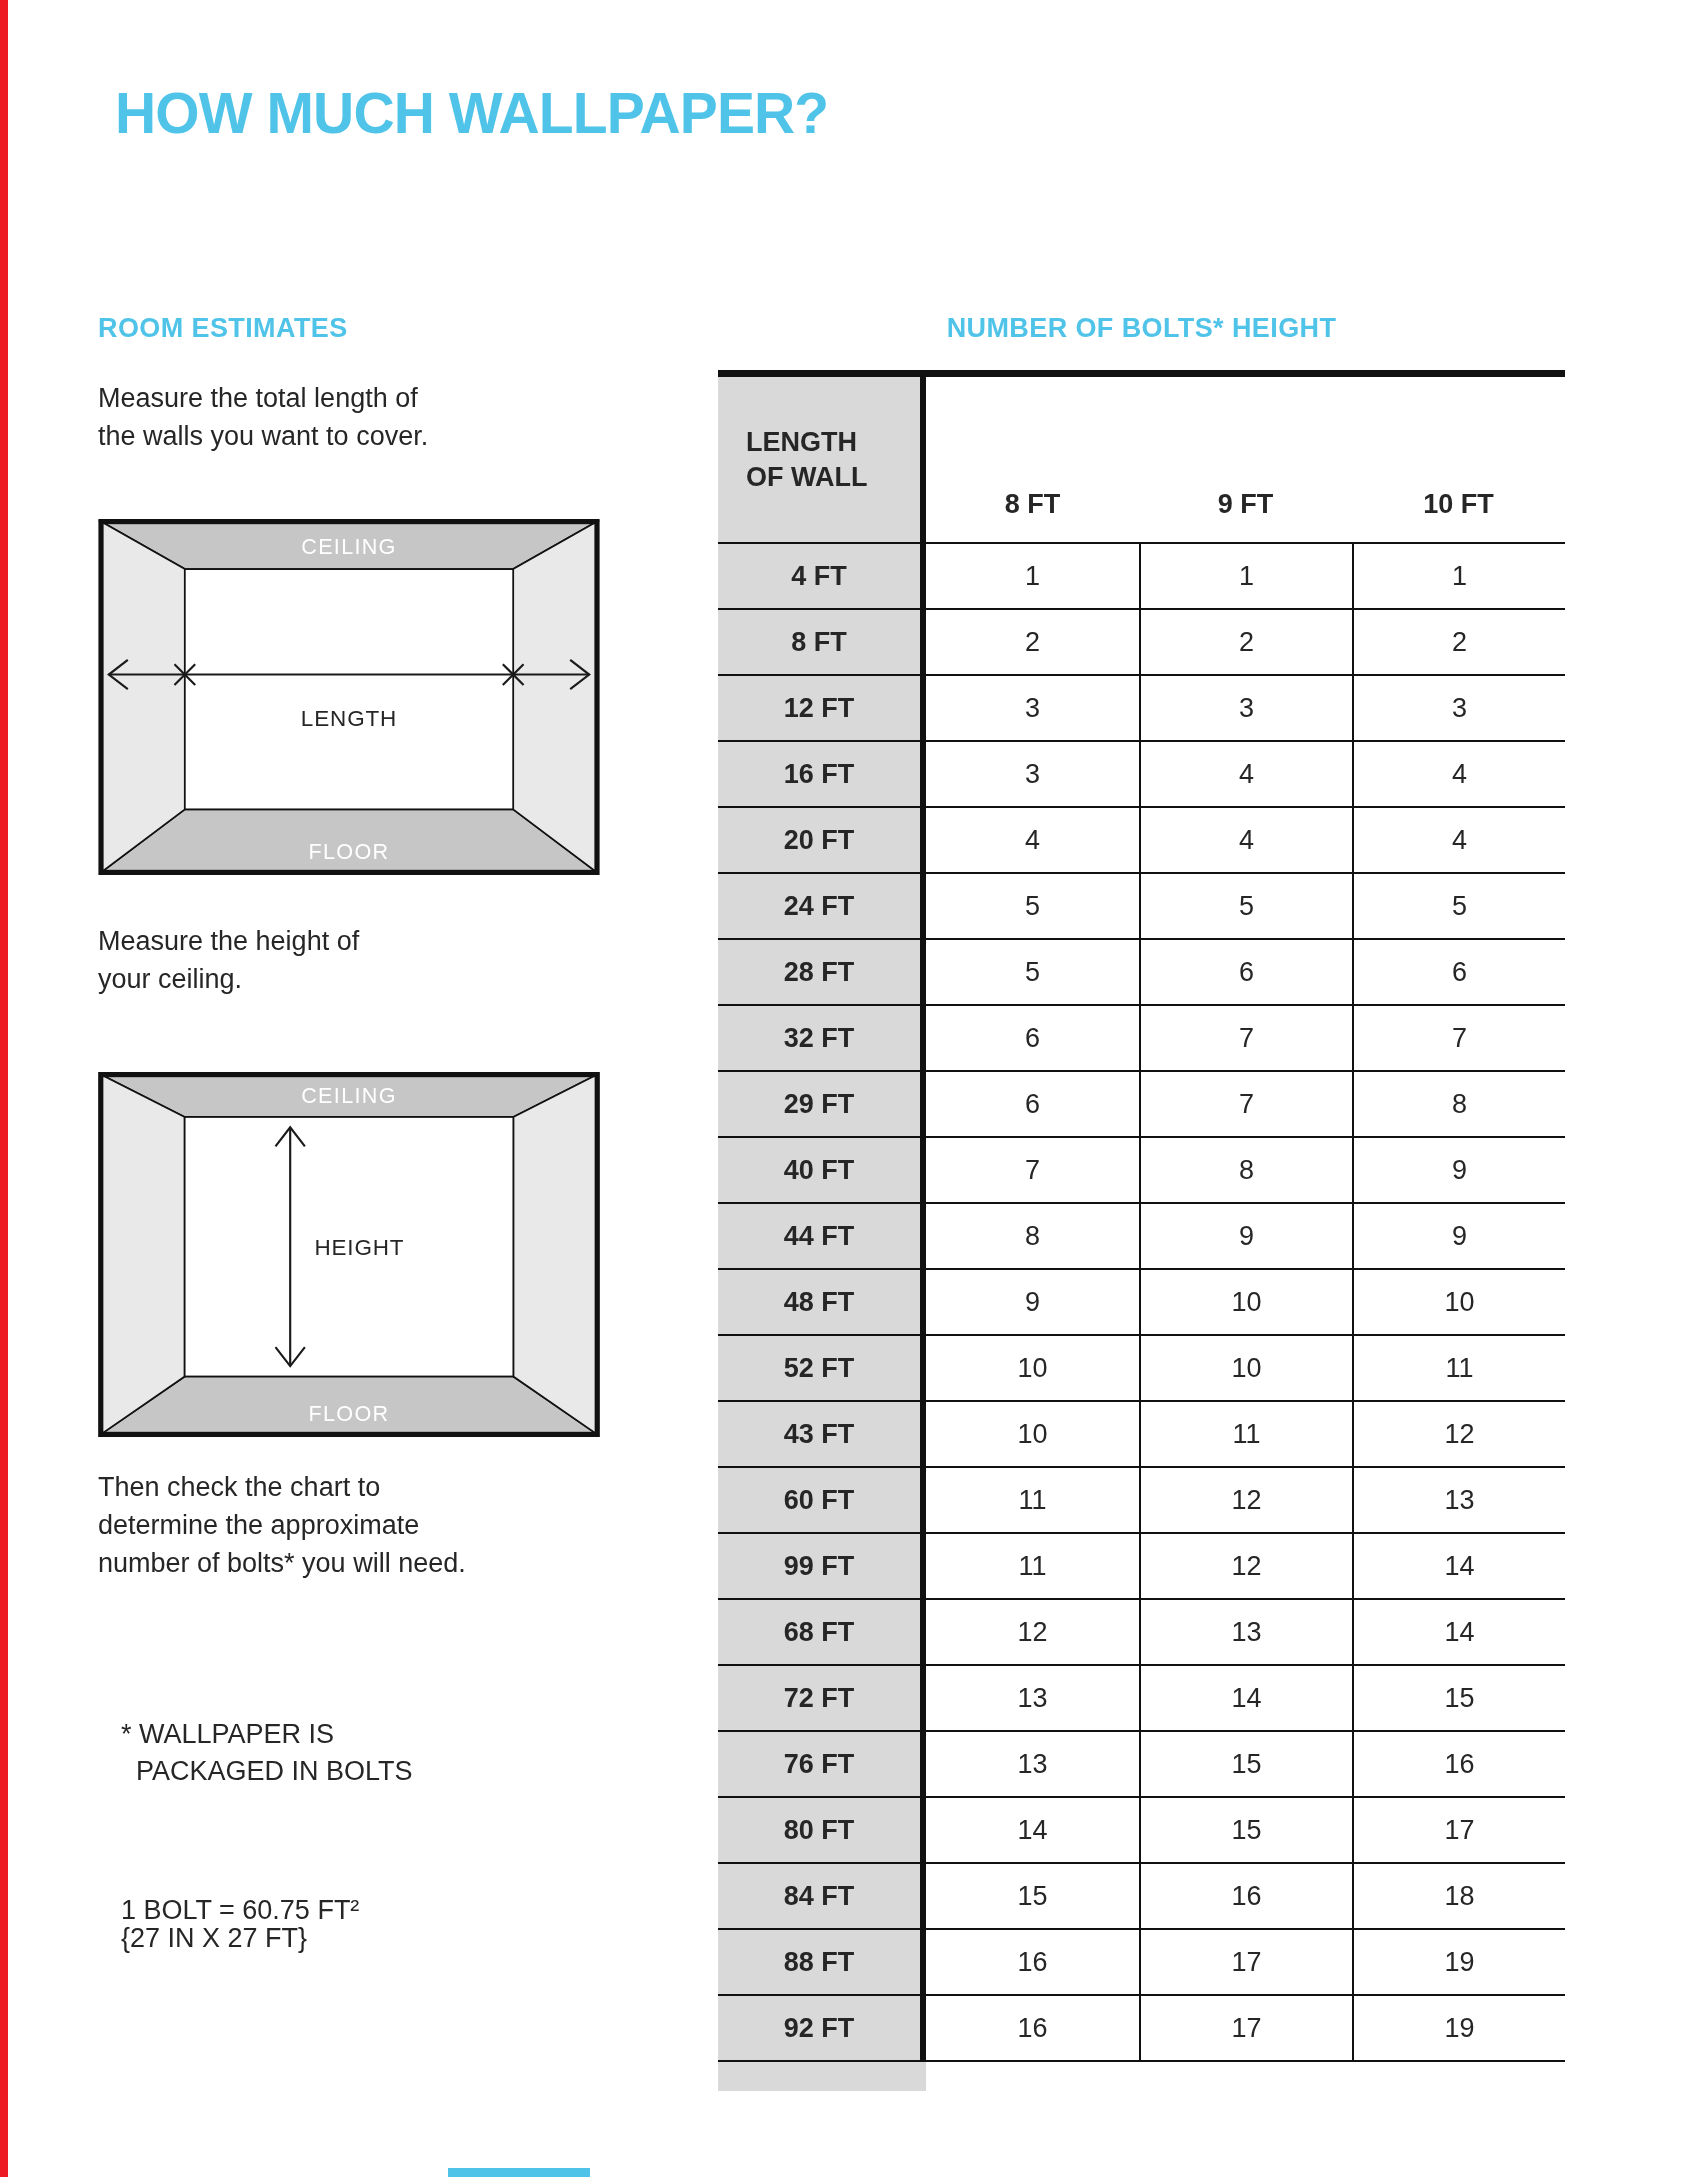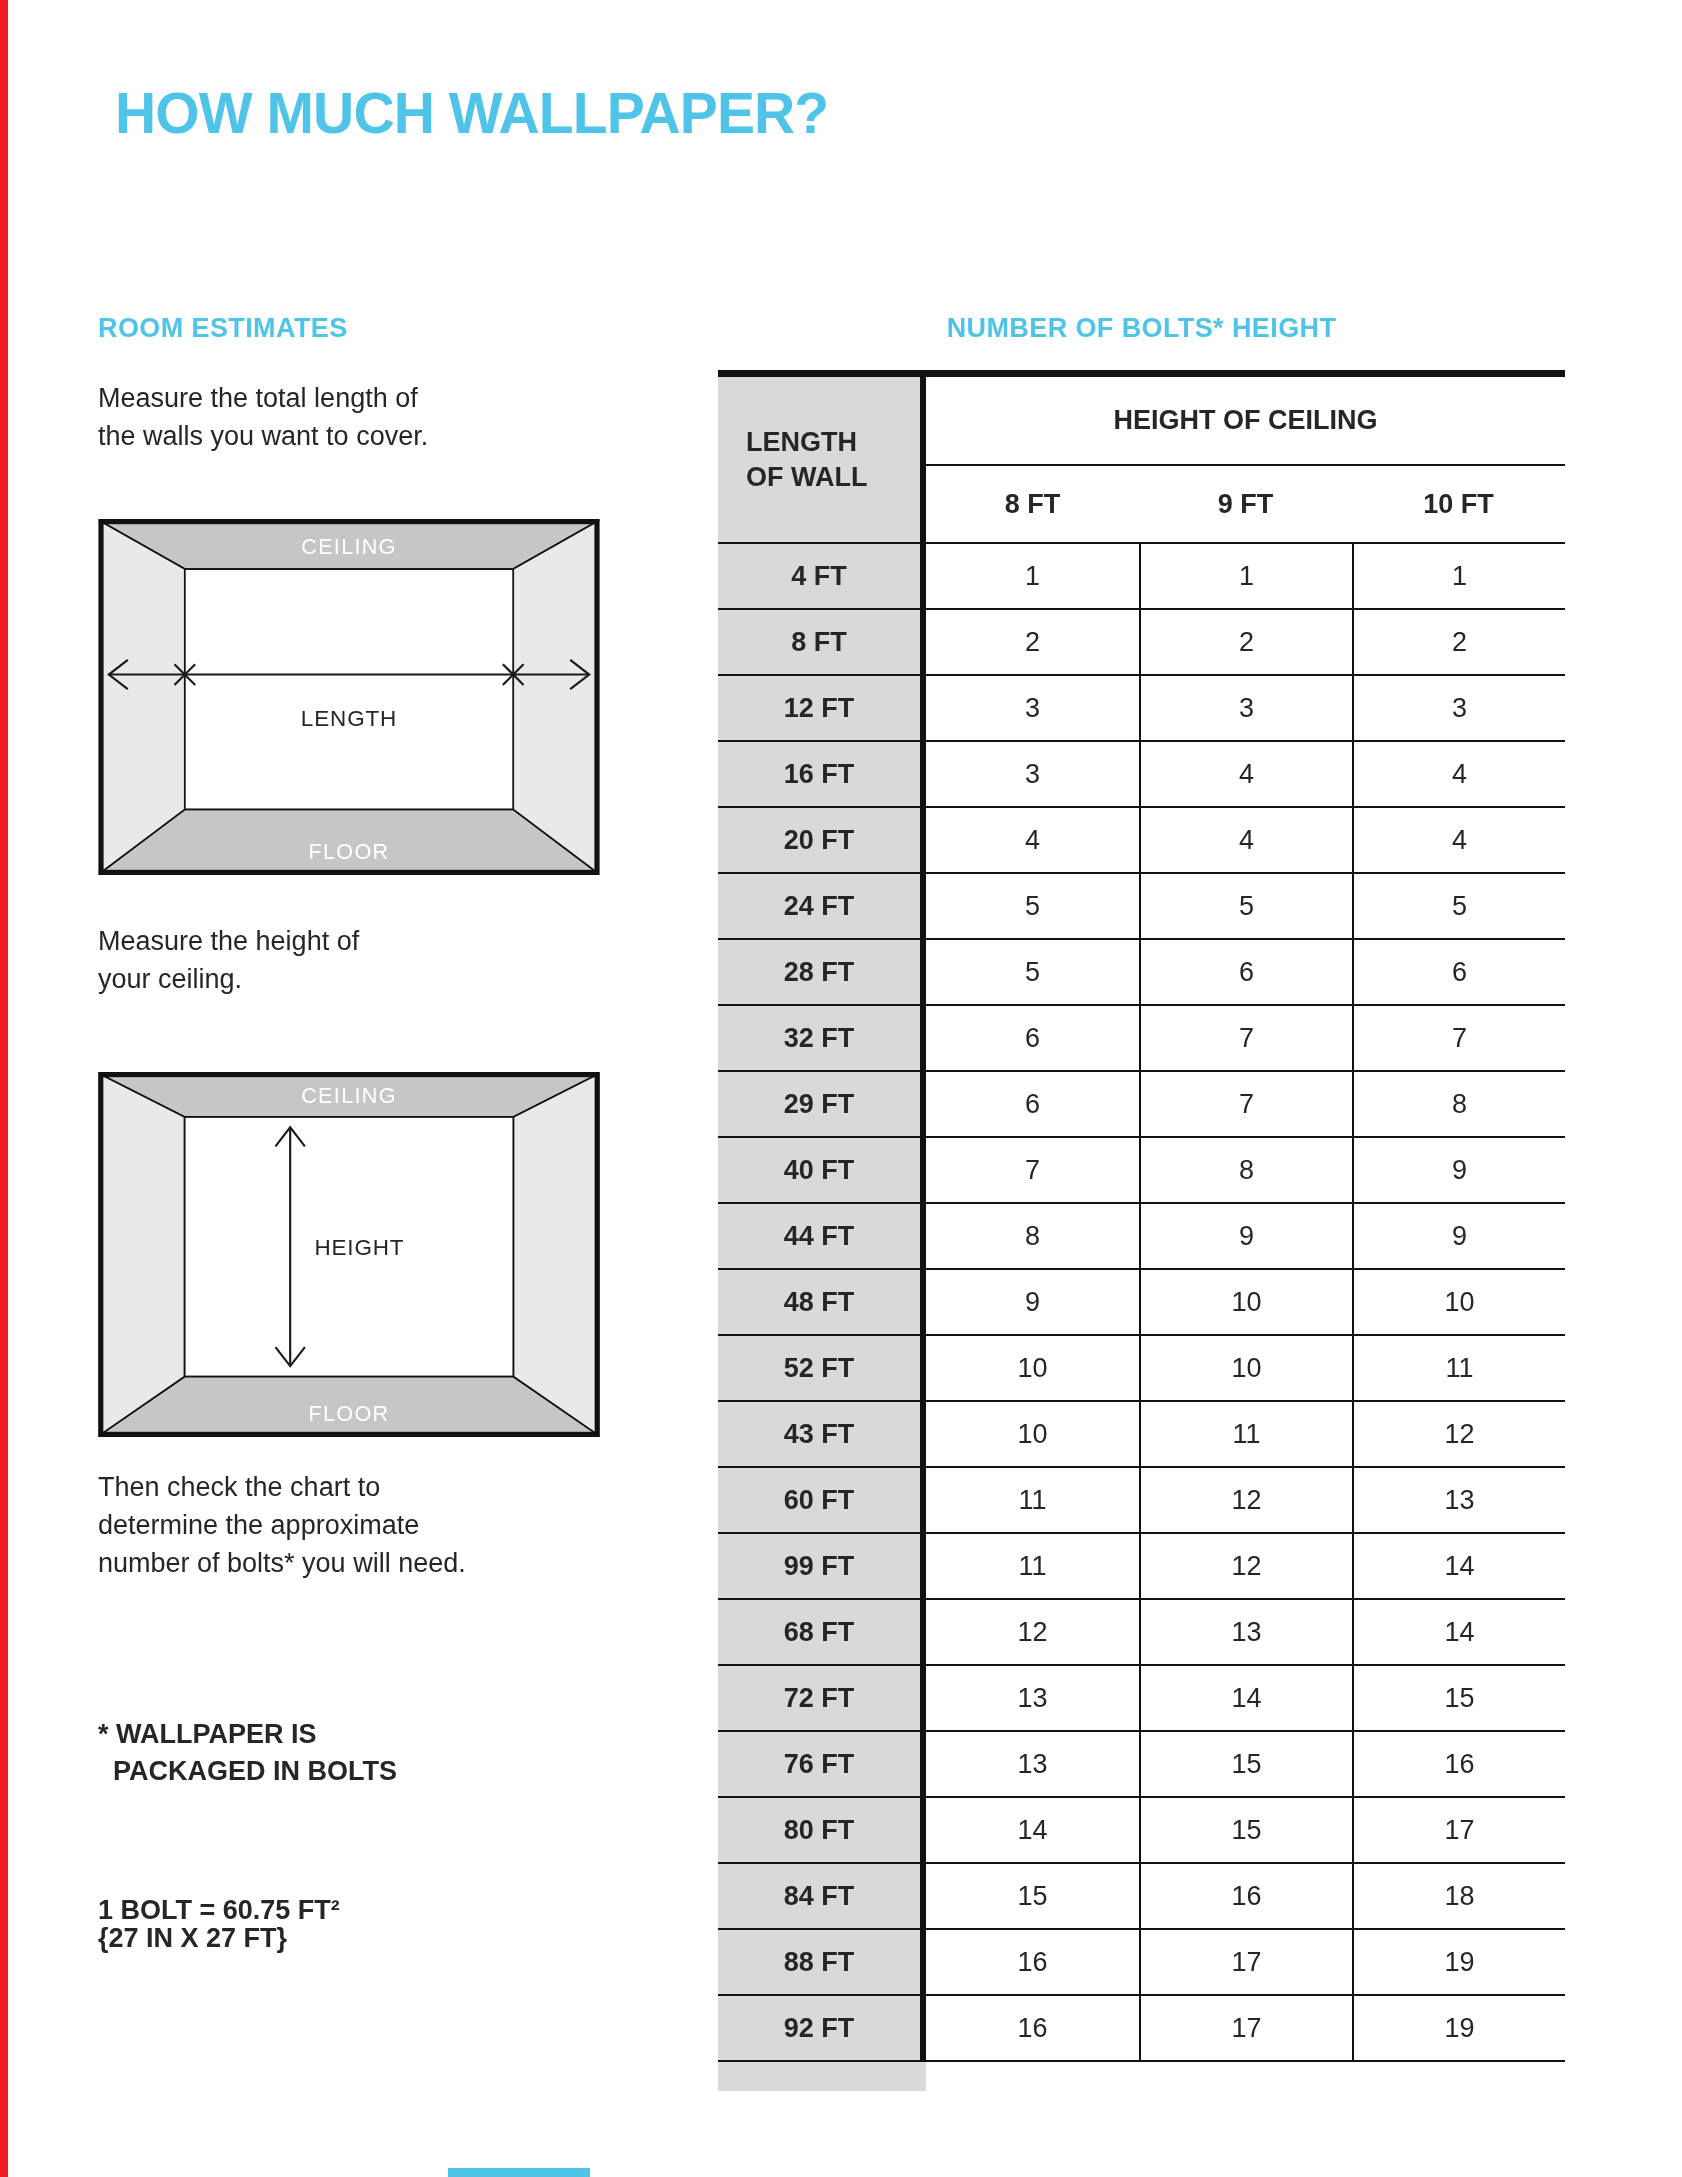--- a/index.html
+++ b/index.html
@@ -49,21 +49,21 @@
   .sec-head.table-col { left: 718px; width: 847px; text-align: center; }
   .para {
     position: absolute;
     left: 98px;
     width: 519px;
     font-size: 27px;
     line-height: 38px;
     white-space: pre-wrap;
     color: var(--text);
   }
-  .para.bold { font-weight: bold; }
+  .para.bold { font-weight: normal; margin-left: 23px; }
   .p1 { top: 379px; }
   .p2 { top: 922px; }
   .p3 { top: 1468px; }
   .footnote { top: 1716px; line-height: 37px; }
   .boltspec { top: 1896px; line-height: 28px; }
   .diagram {
     position: absolute;
     left: 98px;
     width: 502px;
   }
@@ -212,21 +212,20 @@
 
   <div class="para bold footnote">* WALLPAPER IS
   PACKAGED IN BOLTS</div>
 
   <div class="para bold boltspec">1 BOLT = 60.75 FT²
 {27 IN X 27 FT}</div>
 
   <div class="btable" id="bolts-table">
     <div class="cell col1 col1head">LENGTH
 OF WALL</div>
-    <div class="cell ghead">HEIGHT OF CEILING</div>
     <div class="cell subhead" style="grid-column:2">8 FT</div>
     <div class="cell subhead" style="grid-column:3">9 FT</div>
     <div class="cell subhead" style="grid-column:4">10 FT</div>
     <div class="cell col1ext"></div>
   <div class="cell col1 rowlabel" style="grid-area: 3 / 1;">4 FT</div>
       <div class="cell dcell c2" style="grid-area: 3 / 2;">1</div>
       <div class="cell dcell c3" style="grid-area: 3 / 3;">1</div>
       <div class="cell dcell c4" style="grid-area: 3 / 4;">1</div>
       <div class="cell col1 rowlabel" style="grid-area: 4 / 1;">8 FT</div>
       <div class="cell dcell c2" style="grid-area: 4 / 2;">2</div>

